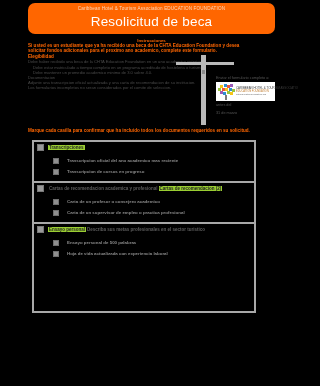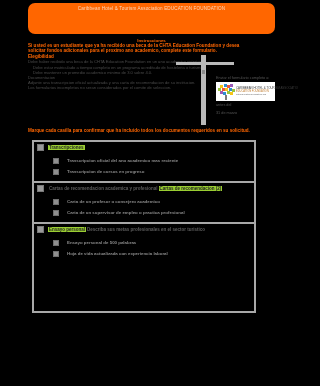--- a/index.html
+++ b/index.html
@@ -296,20 +296,21 @@
     filter: blur(0.45px);
   }
 </style>
 </head>
 <body>
 
 <div class="page">
 
   <div class="banner">
     <div class="banner-kicker">Caribbean Hotel &amp; Tourism Association EDUCATION FOUNDATION</div>
+    <div class="banner-title">Resolicitud de beca</div>
   </div>
 
   <div class="intro">
     <div class="intro-line o-center">Instrucciones</div>
     <div class="intro-line o-body">Si usted es un estudiante que ya ha recibido una beca de la CHTA Education Foundation y desea</div>
     <div class="intro-line o-body">solicitar fondos adicionales para el proximo ano academico, complete este formulario.</div>
     <div class="intro-line o-left">Elegibilidad</div>
     <div class="intro-line g-body">Debe haber recibido una beca de la CHTA Education Foundation en un ano academico anterior.</div>
     <div class="intro-line g-body indent">Debe estar matriculado a tiempo completo en un programa acreditado de hosteleria o turismo.</div>
     <div class="intro-line g-body indent">Debe mantener un promedio academico minimo de 3.0 sobre 4.0.</div>

